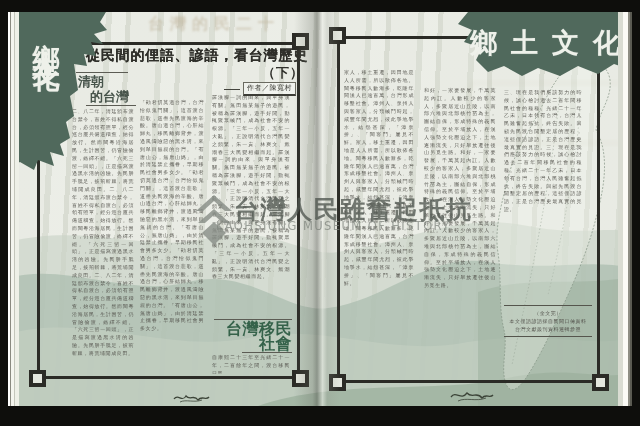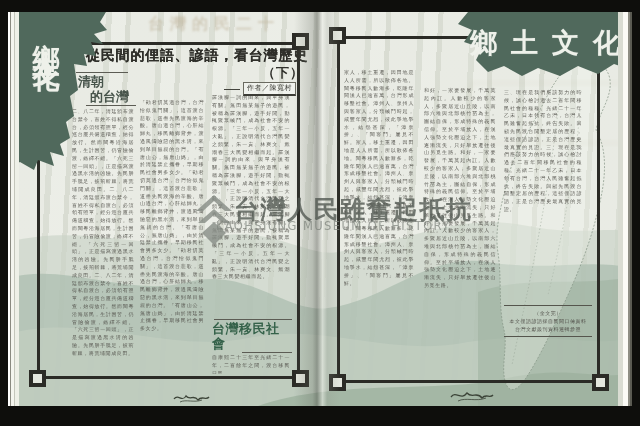--- a/index.html
+++ b/index.html
@@ -51,22 +51,22 @@
   .col{font-size:5px;line-height:7.8px;letter-spacing:.6px;color:#52514b;
     text-align:justify;word-break:break-all;overflow:hidden;opacity:.92;}
   #col-l1{left:72px;top:108px;width:62px;height:266px;}
   #col-l2{left:140px;top:99px;width:64px;height:275px;}
   #col-l3t{left:212px;top:94px;width:78px;height:224px;}
   #col-l3b{left:212px;top:354px;width:78px;height:20px;}
   #col-r1{left:344px;top:69px;width:70px;height:306px;}
   #col-r2{left:424px;top:87px;width:72px;height:288px;}
   #col-r3{left:504px;top:89px;width:78px;height:210px;}
 
-  #section-heading{left:212px;top:321px;width:80px;color:#35624a;
-    font-weight:bold;font-size:13px;line-height:15px;letter-spacing:.5px;}
+  #section-heading{left:212px;top:321px;width:80px;text-align:right;color:#35624a;
+    font-weight:bold;font-size:16px;line-height:15px;letter-spacing:.5px;}
 
   #footnote{left:504px;top:305px;width:88px;border-top:1px solid #55554d;border-bottom:1px solid #55554d;
     padding:3px 0 3px 0;font-size:5px;line-height:8px;letter-spacing:.5px;color:#52514b;text-align:center;}
 
   
   #wm-cjk{left:234px;top:193px;font-size:25px;font-weight:bold;letter-spacing:1.5px;
     color:rgba(80,86,80,.78);white-space:nowrap;z-index:9;}
   #wm-en{left:216px;top:219px;font-size:11.5px;letter-spacing:1.4px;color:rgba(125,130,124,.72);
     white-space:nowrap;z-index:9;}
 

